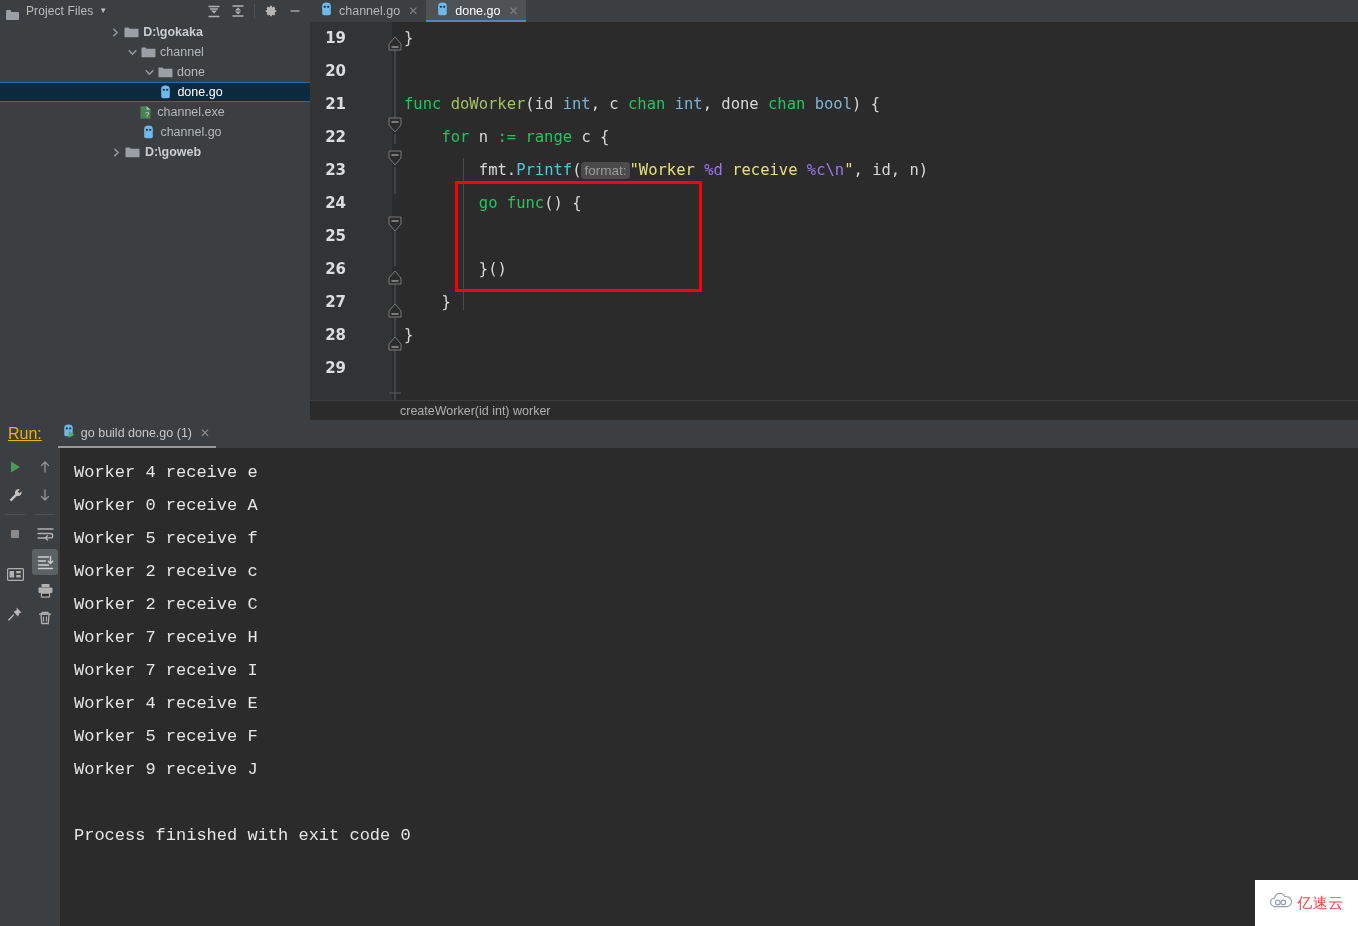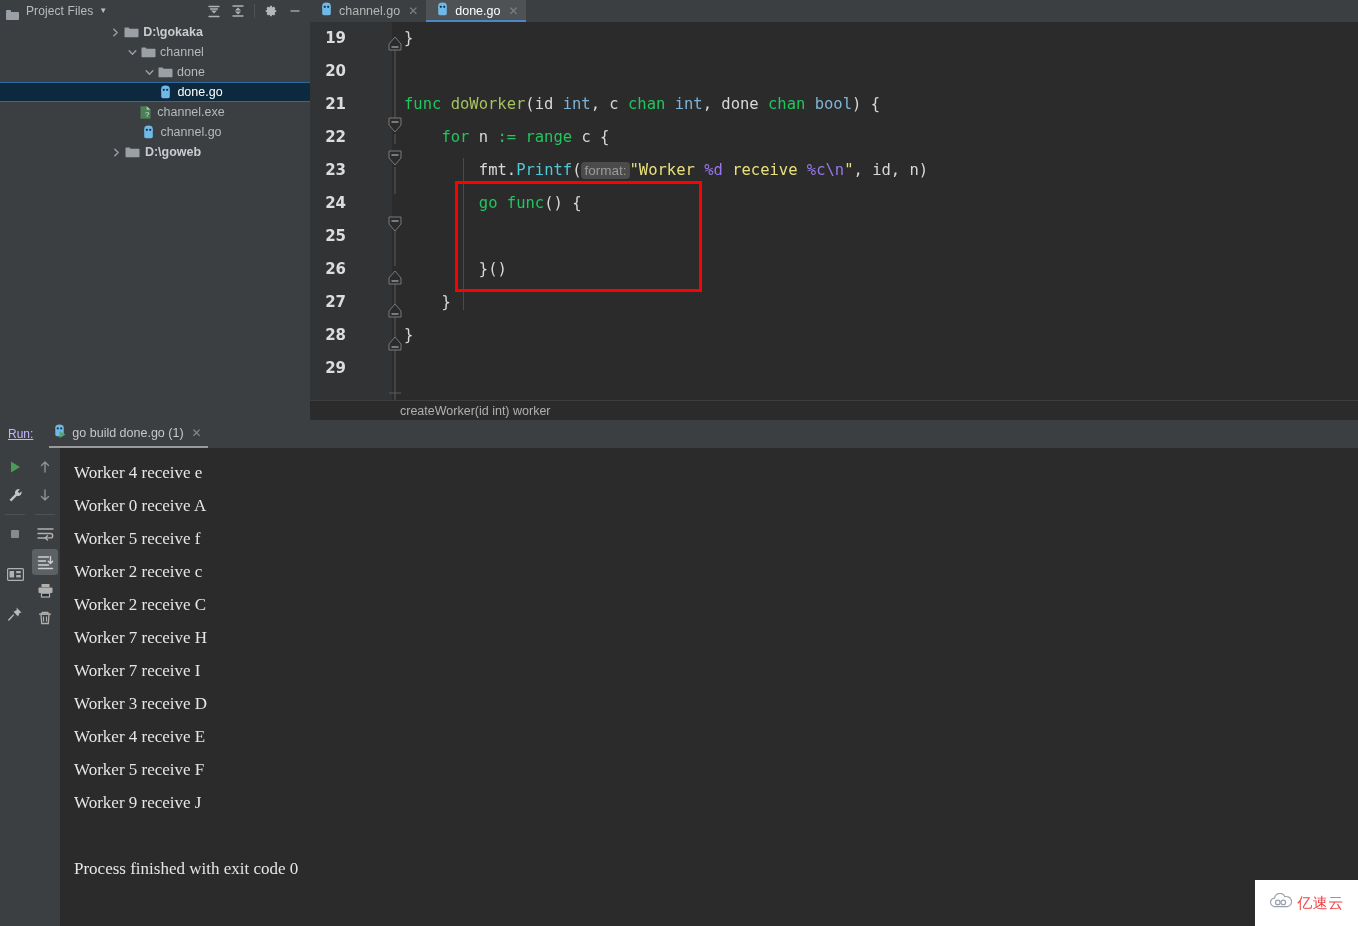--- a/index.html
+++ b/index.html
@@ -270,22 +270,22 @@
   }
   #run-header {
     height: 28px;
     display: flex;
     align-items: center;
     background: #3c3f41;
     padding-left: 8px;
     box-sizing: border-box;
   }
   #run-label {
-    color: #c4b5fd;
-    font-size: 12px;
+    color: #eab308;
+    font-size: 16px;
     margin-right: 16px;
     text-decoration: underline;
   }
   #run-tab {
     display: flex;
     align-items: center;
     gap: 6px;
     font-size: 12.5px;
     color: #c8c8c8;
     position: relative;
@@ -323,21 +323,21 @@
   }
   .ticon.pressed { background: #5c6164; }
   .tgap { height: 10px; }
   .tdiv { width: 20px; height: 1px; background: #4e5254; margin: 4px 0; }
 
   #console {
     flex: 1;
     background: #2b2b2b;
     position: relative;
     overflow: hidden;
-    font-family: Liberation Serif, serif;
+    font-family: Liberation Mono, monospace;
     font-size: 17px;
     color: #e6e6e6;
     padding: 8px 16px 0 14px;
     box-sizing: border-box;
   }
   .oline {
     height: 33px;
     line-height: 33px;
     white-space: pre;
   }
@@ -696,21 +696,20 @@
       </div>
 
       <div id="console">
           <div class="oline">Worker 4 receive e</div>
           <div class="oline">Worker 0 receive A</div>
           <div class="oline">Worker 5 receive f</div>
           <div class="oline">Worker 2 receive c</div>
           <div class="oline">Worker 2 receive C</div>
           <div class="oline">Worker 7 receive H</div>
           <div class="oline">Worker 7 receive I</div>
-          <div class="oline">Worker 3 receive D</div>
           <div class="oline">Worker 4 receive E</div>
           <div class="oline">Worker 5 receive F</div>
           <div class="oline">Worker 9 receive J</div>
           <div class="oline"></div>
           <div class="oline">Process finished with exit code 0</div>
         </div>
     </div>
   </div>
 
   <div id="watermark">

